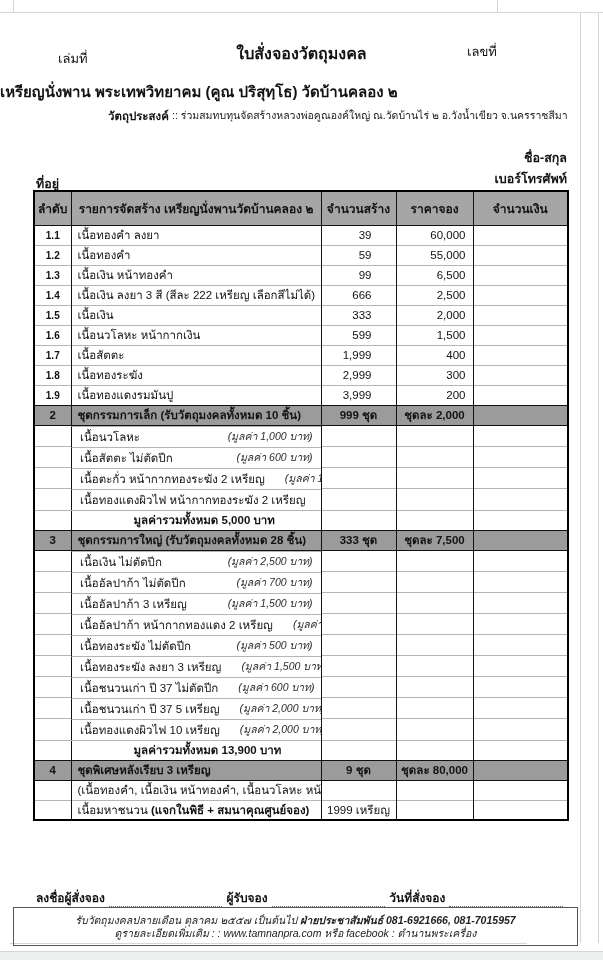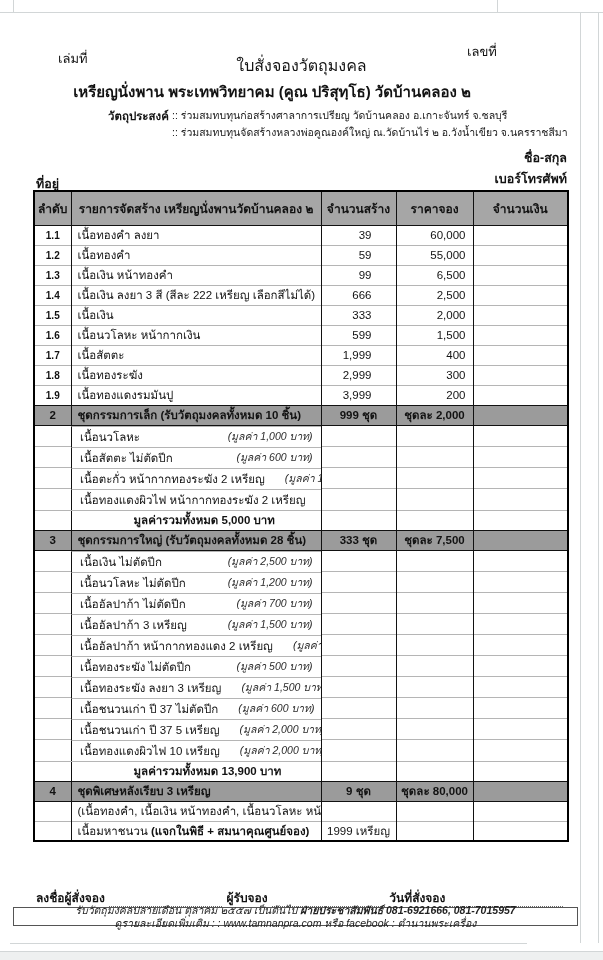--- a/index.html
+++ b/index.html
@@ -26,22 +26,22 @@
   .edge-right-inner{left:580px;top:12px;width:1px;height:931px;}
   .edge-right-outer{left:598px;top:12px;width:1px;height:931px;}
   .edge-bottom-1{left:10px;top:943px;width:517px;height:1px;}
   .edge-bottom-2{left:0;top:951px;width:603px;height:1px;}
   .edge-strip{left:0;top:952px;width:603px;height:8px;background:#eef0f0;}
 
   .abs{position:absolute;}
 
   .book-no{left:58px;top:48px;font-size:13px;}
   .doc-no{left:467px;top:41px;font-size:13px;}
-  .title{left:0;top:53px;width:603px;text-align:center;font-size:16px;font-weight:normal;}
-  .subtitle{left:0;top:80px;width:544px;text-align:center;font-size:15px;font-weight:bold;}
+  .title{left:0;top:41px;width:603px;text-align:center;font-size:16px;font-weight:bold;}
+  .subtitle{left:0;top:80px;width:544px;font-size:15px;font-weight:bold;}
 
   .purpose-label{left:108px;top:107px;font-size:11.5px;font-weight:bold;}
   .purpose-lines{left:172px;top:107px;width:400px;font-size:10.5px;line-height:17px;color:#222;}
 
   .fieldrow{display:flex;align-items:flex-end;font-size:12.5px;}
   .name-row{left:36px;top:148px;width:531px;flex-direction:column;}
   .addr-row{left:36px;top:174px;width:531px;}
   .dotfill{flex:1;border-bottom:1px dotted #666;height:14px;margin:0 4px;}
   .fieldlabel{font-weight:bold;white-space:nowrap;}
 
@@ -82,21 +82,21 @@
   .sub-name{padding-left:2px;}
   .sub-value{font-style:italic;font-size:10.5px;color:#2b2b2b;padding-right:2px;margin-left:20px;}
   tr.row-total td.c-item{font-weight:bold;padding-left:62px;}
   tr.row-special td.c-qty{text-align:center;padding:0 4px;}
   .sp-bold{font-weight:bold;}
 
   .sig-row{left:36px;top:888px;width:531px;font-size:12px;}
   .sig-row .fieldlabel{font-weight:normal;font-weight:bold;}
 
   .footer-box{
-    left:13px;top:907px;width:565px;height:19px;
+    left:13px;top:907px;width:565px;height:39px;
     border:1px solid #555;
     display:flex;flex-direction:column;justify-content:center;
     text-align:center;font-size:10.5px;font-style:italic;line-height:13px;color:#222;
   }
   .footer-bold{font-weight:bold;}
 </style>
 </head>
 <body>
 
 <div class="edge edge-top"></div>
@@ -107,21 +107,20 @@
 <div class="edge edge-bottom-1"></div>
 <div class="edge edge-bottom-2"></div>
 <div class="edge edge-strip"></div>
 
 <div class="abs book-no">เล่มที่</div>
 <div class="abs doc-no">เลขที่</div>
 <div class="abs title">ใบสั่งจองวัตถุมงคล</div>
 <div class="abs subtitle">เหรียญนั่งพาน พระเทพวิทยาคม (คูณ ปริสุทฺโธ) วัดบ้านคลอง ๒</div>
 <div class="abs purpose-label">วัตถุประสงค์</div>
 <div class="abs purpose-lines">
-  <div>:: ร่วมสมทบทุนก่อสร้างศาลาการเปรียญ วัดบ้านคลอง อ.เกาะจันทร์ จ.ชลบุรี</div>
   <div>:: ร่วมสมทบทุนจัดสร้างหลวงพ่อคูณองค์ใหญ่ ณ.วัดบ้านไร่ ๒ อ.วังน้ำเขียว จ.นครราชสีมา</div>
 </div>
 
 <div class="abs fieldrow name-row">
   <span class="fieldlabel">ชื่อ-สกุล</span>
   <span class="dotfill"></span>
   <span class="fieldlabel">เบอร์โทรศัพท์</span>
   <span class="dotfill"></span>
 </div>
 <div class="abs fieldrow addr-row">
@@ -277,30 +276,20 @@
           <span class="sub-name">เนื้อเงิน     ไม่ตัดปีก</span>
           <span class="sub-value">(มูลค่า 2,500 บาท)</span>
         </td>
         <td class="c-qty"></td>
         <td class="c-price"></td>
         <td class="c-amount"></td>
       </tr>
       <tr class="row-sub">
         <td class="c-no"></td>
         <td class="c-item flexcell">
-          <span class="sub-name">เนื้อนวโลหะ  ไม่ตัดปีก</span>
-          <span class="sub-value">(มูลค่า 1,200 บาท)</span>
-        </td>
-        <td class="c-qty"></td>
-        <td class="c-price"></td>
-        <td class="c-amount"></td>
-      </tr>
-      <tr class="row-sub">
-        <td class="c-no"></td>
-        <td class="c-item flexcell">
           <span class="sub-name">เนื้ออัลปาก้า  ไม่ตัดปีก</span>
           <span class="sub-value">(มูลค่า 700 บาท)</span>
         </td>
         <td class="c-qty"></td>
         <td class="c-price"></td>
         <td class="c-amount"></td>
       </tr>
       <tr class="row-sub">
         <td class="c-no"></td>
         <td class="c-item flexcell">

